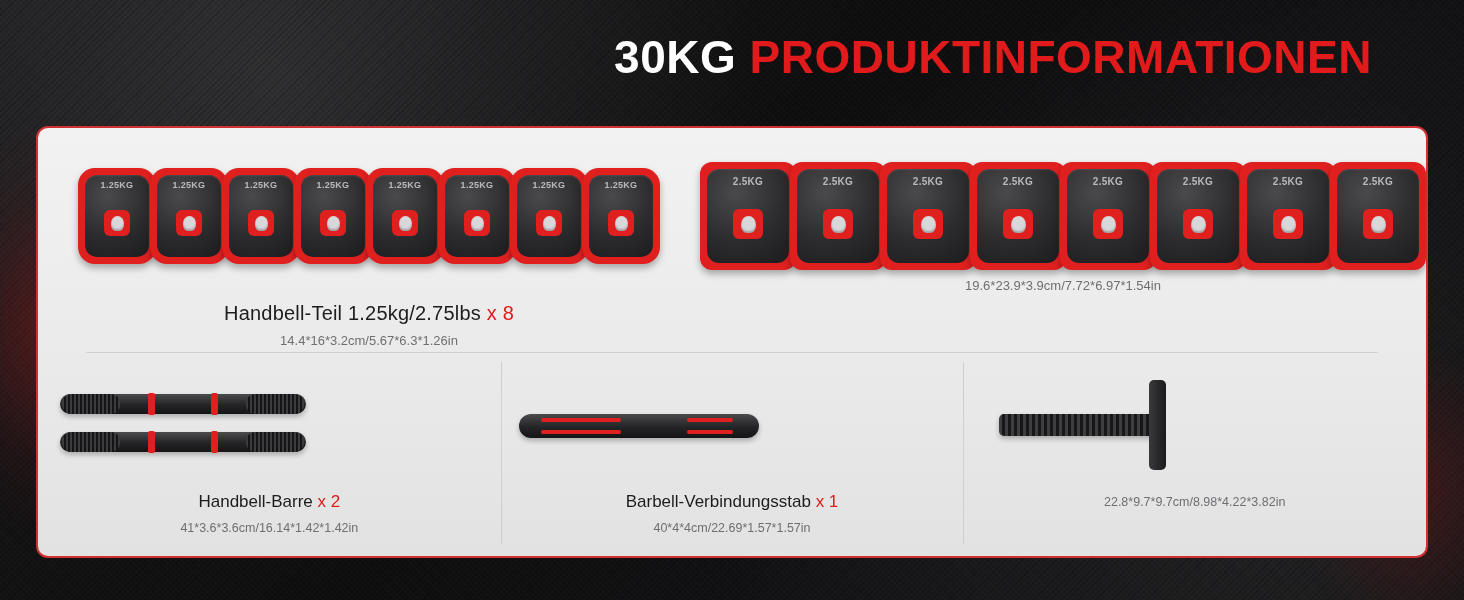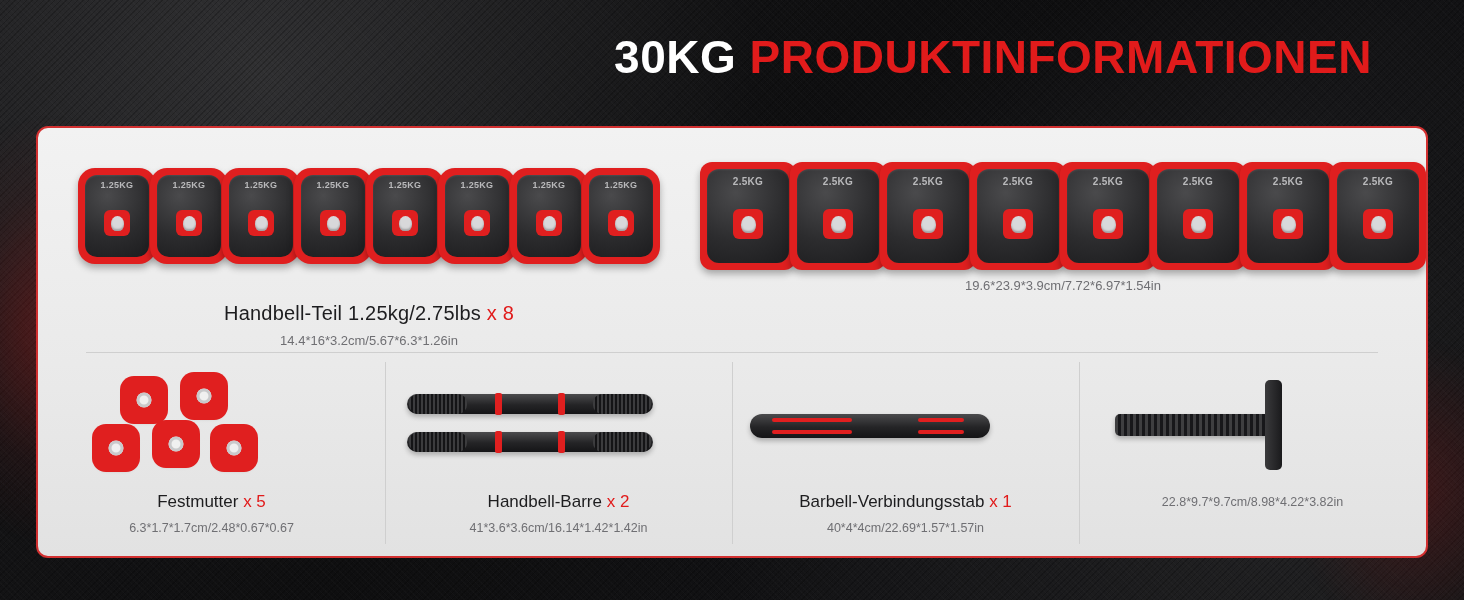--- a/index.html
+++ b/index.html
@@ -450,34 +450,20 @@
             </div>
         </div>
         <div class="cap-sub">19.6*23.9*3.9cm/7.72*6.97*1.54in</div>
       </div>
     </div>
 
     <div class="divider-h"></div>
 
     <div class="bottom-row">
 
-      <div class="bcol">
-        <div class="art">
-          <div class="nut" style="left:86px; top:10px;"></div>
-          <div class="nut" style="left:146px; top:6px;"></div>
-          <div class="nut" style="left:58px; top:58px;"></div>
-          <div class="nut" style="left:118px; top:54px;"></div>
-          <div class="nut" style="left:176px; top:58px;"></div>
-        </div>
-        <div class="bcap">
-          <span>Festmutter</span>
-          <span class="qty">x 5</span>
-        </div>
-        <div class="bsub">6.3*1.7*1.7cm/2.48*0.67*0.67</div>
-      </div>
 
       <div class="bcol">
         <div class="art">
           <div class="bar" style="left:22px; top:24px; width:246px;">
             <div class="knurl" style="left:2px; width:58px;"></div>
             <div class="knurl" style="right:2px; width:58px;"></div>
             <div class="redband" style="left:88px;"></div>
             <div class="redband" style="right:88px;"></div>
           </div>
           <div class="bar" style="left:22px; top:62px; width:246px;">

